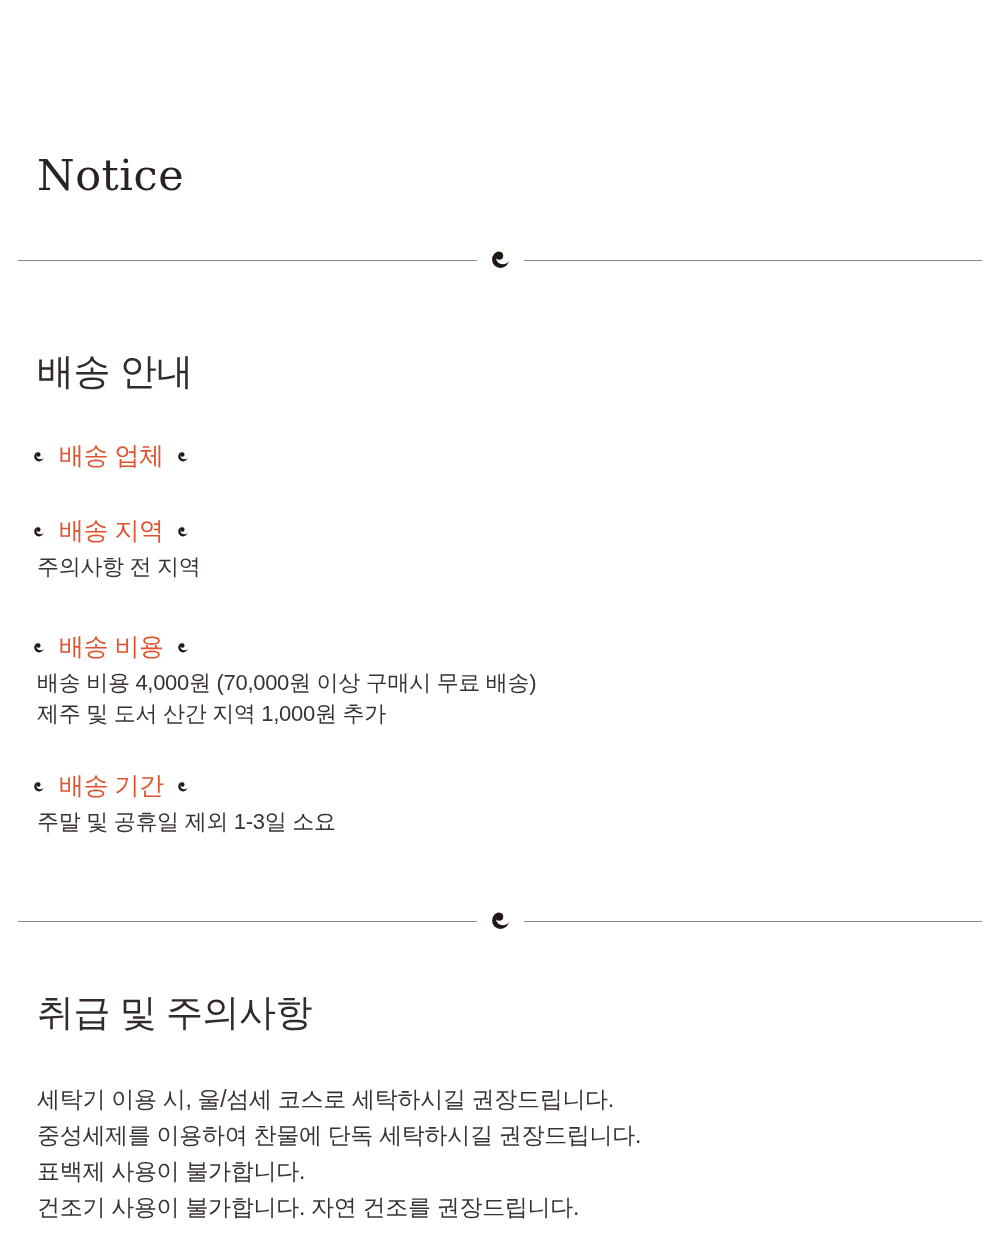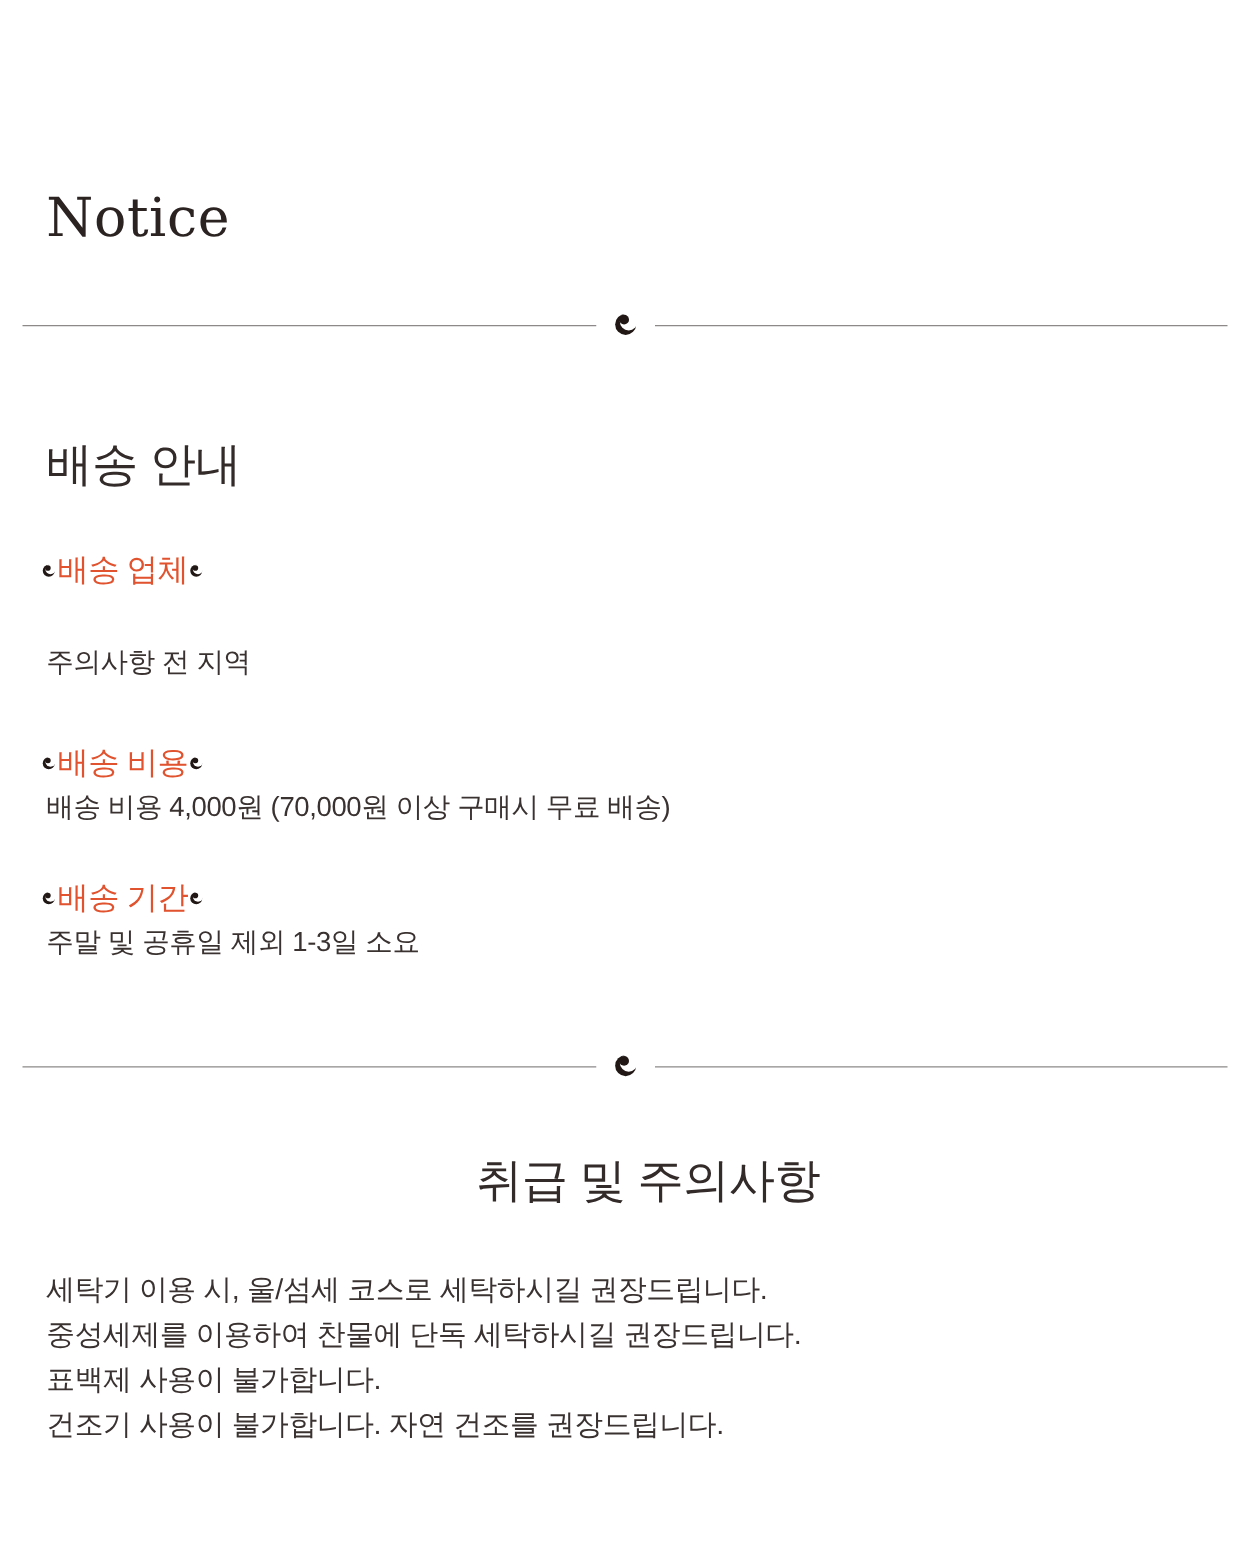--- a/index.html
+++ b/index.html
@@ -56,32 +56,32 @@
   
   .section-heading {
     margin: 0 0 0 37px;
     font-size: 37px;
     font-weight: 500;
     letter-spacing: -0.5px;
     line-height: 1.15;
     color: #332b2a;
   }
   .shipping-heading { margin-top: 80px; }
-  .care-heading { margin-top: 60px; text-align: center; }
+  .care-heading { margin-top: 60px; }
 
   
   .ship-item { margin-left: 33px; }
   .mt-1 { margin-top: 46px; }
   .mt-2 { margin-top: 42px; }
   .mt-3 { margin-top: 48px; }
   .mt-4 { margin-top: 40px; }
   .item-label-row {
     display: flex;
     align-items: center;
-    gap: 1px;
+    gap: 14px;
   }
   .item-label {
     font-size: 25px;
     font-weight: 500;
     letter-spacing: -0.5px;
     color: #e0532e;
   }
   .item-text {
     margin: 4px 0 0 4px;
     font-size: 22px;
@@ -131,34 +131,44 @@
             <use href="#orn-symbol"></use>
           </svg>
         <span class="item-label">배송 업체</span>
         <svg class="orn orn-sm">
             <use href="#orn-symbol"></use>
           </svg>
       </div>
     </div>
 
     <div class="ship-item mt-2">
+      <div class="item-label-row">
+        <svg class="orn orn-sm">
+            <use href="#orn-symbol"></use>
+          </svg>
+        <span class="item-label">배송 지역</span>
+        <svg class="orn orn-sm">
+            <use href="#orn-symbol"></use>
+          </svg>
+      </div>
       <div class="item-text">주의사항 전 지역</div>
     </div>
 
     <div class="ship-item mt-3">
       <div class="item-label-row">
         <svg class="orn orn-sm">
             <use href="#orn-symbol"></use>
           </svg>
         <span class="item-label">배송 비용</span>
         <svg class="orn orn-sm">
             <use href="#orn-symbol"></use>
           </svg>
       </div>
       <div class="item-text">배송 비용 4,000원 (70,000원 이상 구매시 무료 배송)</div>
+      <div class="item-text" style="margin-top:0">제주 및 도서 산간 지역 1,000원 추가</div>
     </div>
 
     <div class="ship-item mt-4">
       <div class="item-label-row">
         <svg class="orn orn-sm">
             <use href="#orn-symbol"></use>
           </svg>
         <span class="item-label">배송 기간</span>
         <svg class="orn orn-sm">
             <use href="#orn-symbol"></use>

